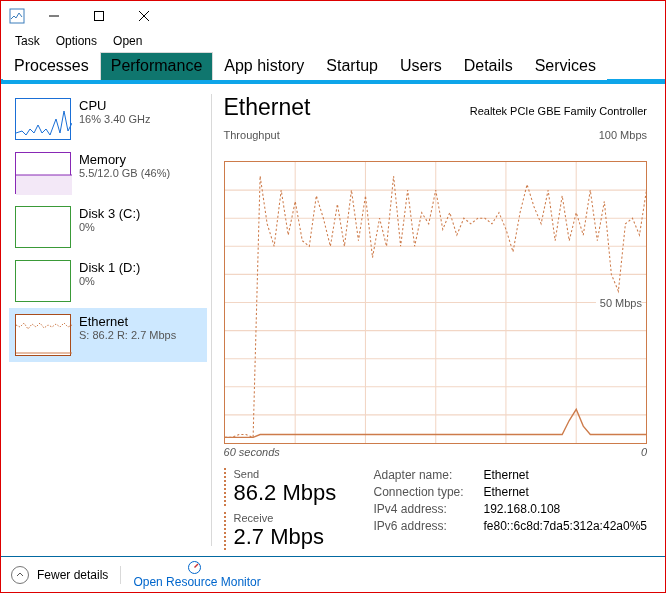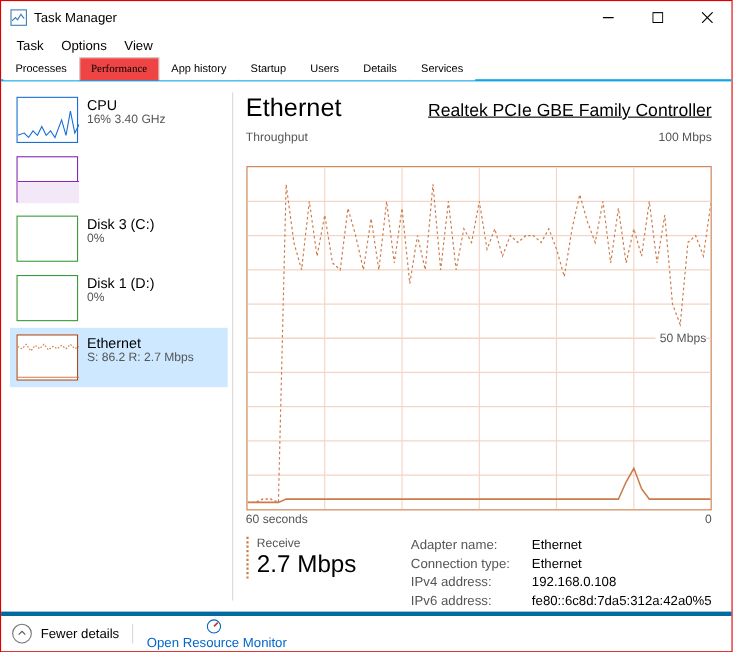--- a/index.html
+++ b/index.html
@@ -7,74 +7,73 @@
 
   .titlebar { height: 30px; display: flex; align-items: center; padding: 0 0 0 8px; }
   .titlebar-icon { width: 16px; height: 16px; margin-right: 6px; }
   .titlebar-title { font-size: 12px; flex: 1; }
   .winbtn { width: 45px; height: 29px; display: flex; align-items: center; justify-content: center; }
   .winbtn svg { width: 10px; height: 10px; }
 
   .menubar { height: 20px; display: flex; align-items: center; padding: 0 6px; font-size: 12px; }
   .menubar-item { padding: 2px 8px; }
 
-  .tabs { display: flex; border-bottom: 2px solid #0ea5e9; font-size: 10px; padding-left: 2px; text-align: center; }
+  .tabs { display: flex; border-bottom: 5px solid #0ea5e9; font-size: 16px; padding-left: 2px; text-align: center; }
   .tab { padding: 4px 10px 5px; border: 1px solid transparent; border-bottom: none; position: relative; top: 1px; background: #fff; }
-  .tab.active { border-color: #d9d9d9; background: #ef4444; font-family: Liberation Serif, serif; }
+  .tab.active { border-color: #d9d9d9; background: #0f766e; }
 
   .content { flex: 1; display: flex; overflow: hidden; }
 
   .sidebar { width: 210px; padding: 8px 0 0 8px; border-right: none; }
   .sidecard { display: flex; padding: 6px 6px; align-items: flex-start; }
   .sidecard.selected { background: #cde8ff; }
   .thumb { width: 56px; height: 42px; border: 1px solid; margin-right: 8px; background: #fff; flex-shrink: 0; }
   .thumb.cpu { border-color: #1a6fd6; }
   .thumb.mem { border-color: #8828b5; }
   .thumb.disk { border-color: #3a9a38; }
   .thumb.eth { border-color: #a94c1b; }
   .sidecard-title { font-size: 13px; }
   .sidecard-sub { font-size: 11px; color: #555; }
 
   .divider { width: 1px; background: #d9d9d9; margin: 10px 12px 10px 4px; }
 
   .main { flex: 1; padding: 10px 18px 0 0; display: flex; flex-direction: column; }
   .main-head { display: flex; justify-content: space-between; align-items: baseline; margin-bottom: 8px; }
   .main-title { font-size: 23px; font-weight: 400; }
-  .main-sub { font-size: 16px; text-decoration: underline; }
+  .main-sub { font-size: 11px; }
 
   .chart-labels-top { display: flex; justify-content: space-between; font-size: 11px; color: #555; margin-bottom: 20px; }
   .chart-box { border: 1px solid #cd7b4a; height: 318px; position: relative; background: #fff; }
   .mid-label { position: absolute; right: 4px; top: 50%; transform: translateY(-50%); font-size: 11px; color: #555; background: #fff; padding: 0 0 0 4px; }
-  .chart-labels-bot { display: flex; justify-content: space-between; font-size: 11px; color: #555; margin-top: 2px; margin-bottom: 10px; }
+  .chart-labels-bot { display: flex; justify-content: space-between; font-size: 11px; color: #555; margin-top: 2px; margin-bottom: 10px; font-style: italic; }
 
   .details { display: flex; font-size: 12px; }
   .dcol1 { width: 150px; }
   .dcol2 { flex: 1; }
   .vline { border-left: 2px dotted #cd7b4a; padding-left: 8px; margin-bottom: 6px; }
   .dlabel { color: #555; font-size: 11px; }
   .dval { font-size: 22px; }
   .drow { display: flex; margin-bottom: 3px; }
   .drow .k { width: 110px; color: #555; }
   .drow .v { }
 
-  .footer { height: 36px; border-top: 4px solid #0369a1; display: flex; align-items: center; padding: 0 10px; font-size: 12px; }
+  .footer { height: 36px; border-top: 1px solid #0369a1; display: flex; align-items: center; padding: 0 10px; font-size: 12px; }
   .foot-sep { width: 1px; height: 18px; background: #d9d9d9; margin: 0 12px; }
   .chev-circle { width: 18px; height: 18px; border: 1px solid #777; border-radius: 50%; display: flex; align-items: center; justify-content: center; margin-right: 8px; }
   .foot-link { color: #0066cc; display: flex; align-items: center; flex-direction: column; }
   .foot-icon { width: 15px; height: 15px; margin-right: 6px; }
 </style>
 </head>
 <body>
 
 <div class="titlebar">
   <svg class="titlebar-icon" viewBox="0 0 16 16">
     <rect x="1" y="1" width="14" height="14" fill="none" stroke="#3a7dbb"></rect>
     <polyline points="2,11 5,8 7,10 10,5 13,9" fill="none" stroke="#3a7dbb"></polyline>
   </svg>
-  <div class="titlebar-title">Task Manager</div>
   <div class="winbtn">
       <svg viewBox="0 0 10 10">
         <line x1="0" y1="5" x2="10" y2="5" stroke="#000"></line>
       </svg>
     </div>
   <div class="winbtn">
       <svg viewBox="0 0 10 10">
         <rect x="0.5" y="0.5" width="9" height="9" fill="none" stroke="#000"></rect>
       </svg>
     </div>
@@ -82,21 +81,21 @@
       <svg viewBox="0 0 10 10">
         <line x1="0" y1="0" x2="10" y2="10" stroke="#000"></line>
         <line x1="10" y1="0" x2="0" y2="10" stroke="#000"></line>
       </svg>
     </div>
 </div>
 
 <div class="menubar">
   <div class="menubar-item">Task</div>
   <div class="menubar-item">Options</div>
-  <div class="menubar-item">View</div>
+  <div class="menubar-item">Open</div>
 </div>
 
 <div class="tabs">
   <div class="tab">Processes</div>
   <div class="tab active">Performance</div>
   <div class="tab">App history</div>
   <div class="tab">Startup</div>
   <div class="tab">Users</div>
   <div class="tab">Details</div>
   <div class="tab">Services</div>
@@ -117,20 +116,24 @@
         <div class="sidecard-sub">16% 3.40 GHz</div>
       </div>
     </div>
 
     <div class="sidecard">
       <div class="thumb mem">
         <svg viewBox="0 0 56 42" width="56" height="42">
             <rect x="0" y="22" width="56" height="20" fill="#f3e8f7"></rect>
             <line x1="0" y1="22" x2="56" y2="22" stroke="#8828b5"></line>
           </svg>
+      </div>
+      <div>
+        <div class="sidecard-title">Memory</div>
+        <div class="sidecard-sub">5.5/12.0 GB (46%)</div>
       </div>
     </div>
 
     <div class="sidecard">
       <div class="thumb disk"></div>
       <div>
         <div class="sidecard-title">Disk 3 (C:)</div>
         <div class="sidecard-sub">0%</div>
       </div>
     </div>
@@ -196,20 +199,24 @@
     </div>
 
     <div class="chart-labels-bot">
       <span>60 seconds</span>
       <span>0</span>
     </div>
 
     <div class="details">
       <div class="dcol1">
         <div class="vline">
+          <div class="dlabel">Send</div>
+          <div class="dval">86.2 Mbps</div>
+        </div>
+        <div class="vline">
           <div class="dlabel">Receive</div>
           <div class="dval">2.7 Mbps</div>
         </div>
       </div>
       <div class="dcol2">
         <div class="drow">
             <div class="k">Adapter name:</div>
             <div class="v">Ethernet</div>
           </div>
         <div class="drow">

